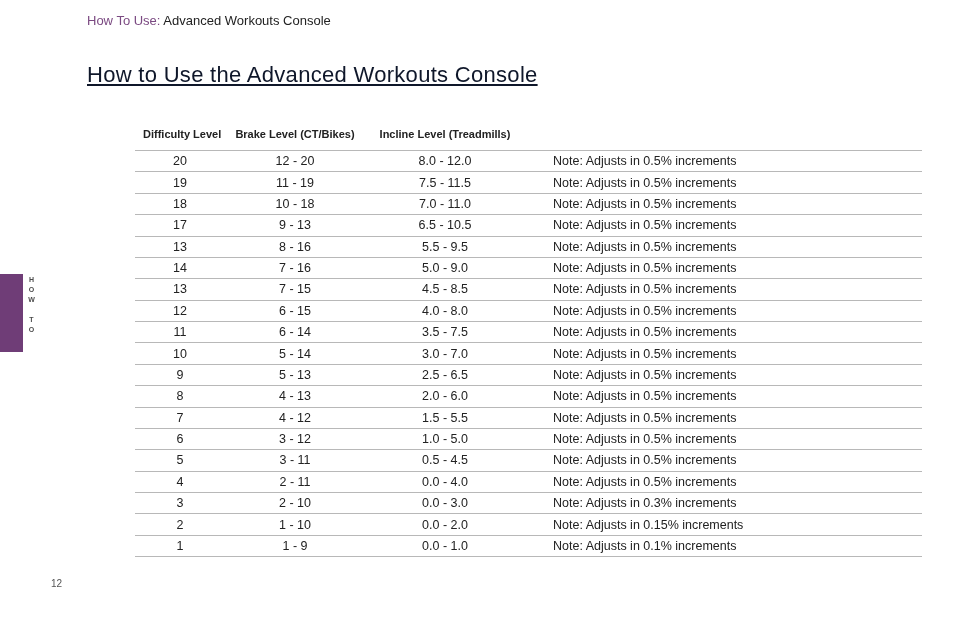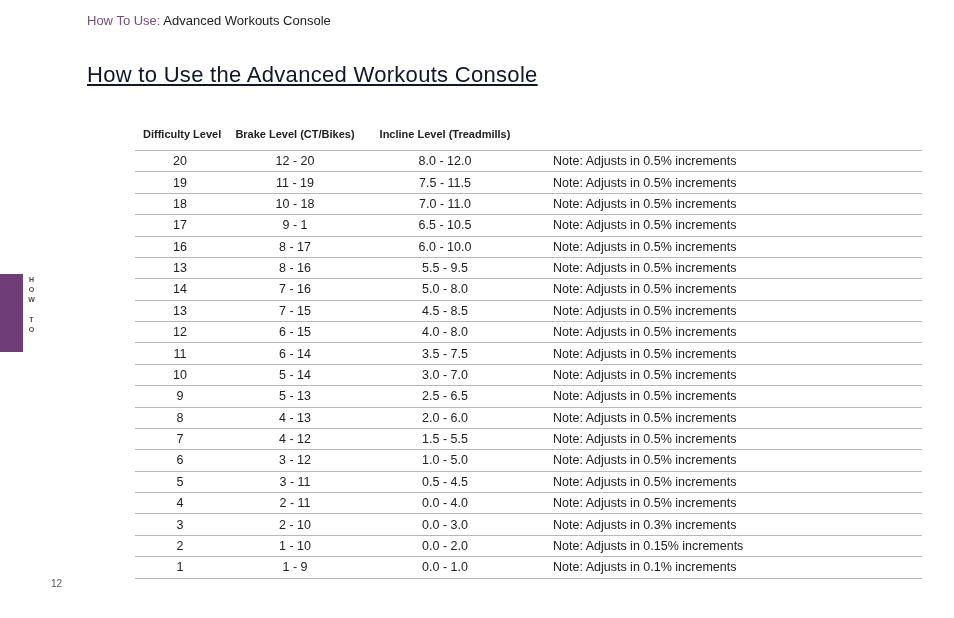--- a/index.html
+++ b/index.html
@@ -146,40 +146,34 @@
           <td>Note: Adjusts in 0.5% increments</td>
         </tr>
         <tr>
           <td>18</td>
           <td>10 - 18</td>
           <td>7.0 - 11.0</td>
           <td>Note: Adjusts in 0.5% increments</td>
         </tr>
         <tr>
           <td>17</td>
-          <td>9 - 1</td>
+          <td>9 - 13</td>
           <td>6.5 - 10.5</td>
-          <td>Note: Adjusts in 0.5% increments</td>
-        </tr>
-        <tr>
-          <td>16</td>
-          <td>8 - 17</td>
-          <td>6.0 - 10.0</td>
           <td>Note: Adjusts in 0.5% increments</td>
         </tr>
         <tr>
           <td>13</td>
           <td>8 - 16</td>
           <td>5.5 - 9.5</td>
           <td>Note: Adjusts in 0.5% increments</td>
         </tr>
         <tr>
           <td>14</td>
           <td>7 - 16</td>
-          <td>5.0 - 8.0</td>
+          <td>5.0 - 9.0</td>
           <td>Note: Adjusts in 0.5% increments</td>
         </tr>
         <tr>
           <td>13</td>
           <td>7 - 15</td>
           <td>4.5 - 8.5</td>
           <td>Note: Adjusts in 0.5% increments</td>
         </tr>
         <tr>
           <td>12</td>

